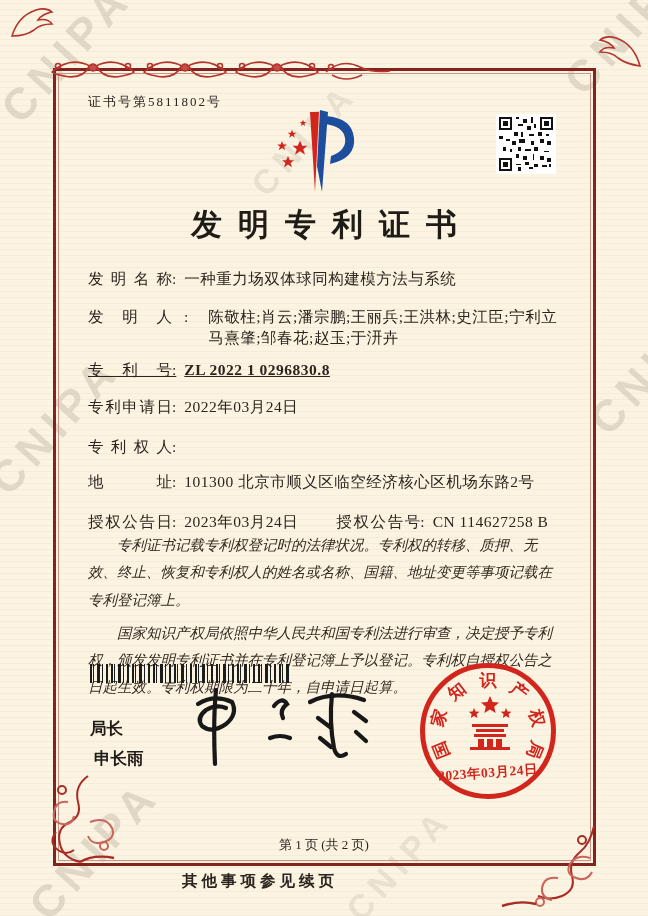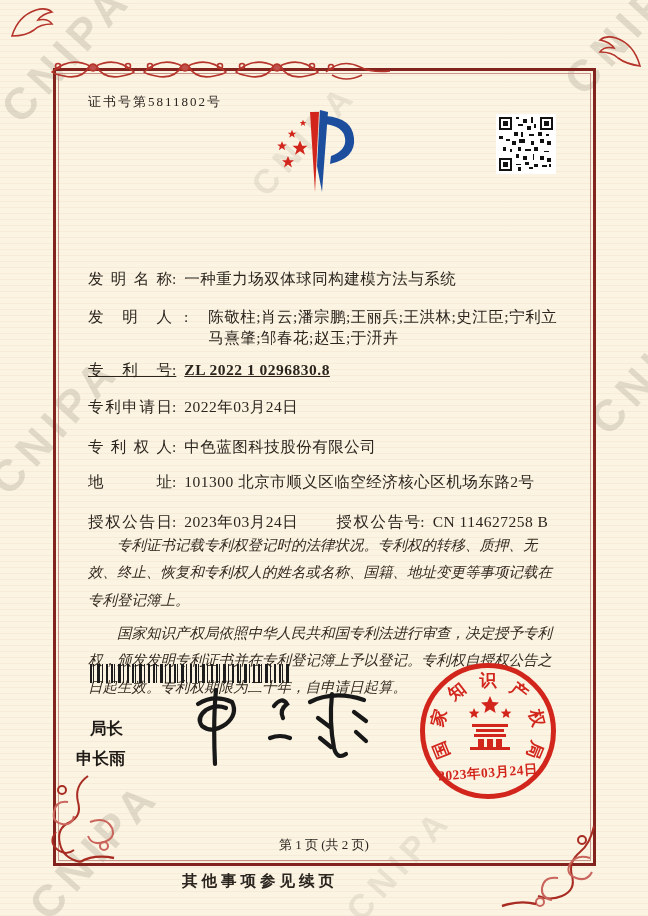--- a/index.html
+++ b/index.html
@@ -39,21 +39,21 @@
   .grant-right{display:flex;margin-left:38px;}
   
   .paras{position:absolute;left:88px;top:532px;width:474px;font-size:14.5px;
          font-style:italic;line-height:1.88;color:#33291f;}
   .paras p{margin:0 0 6px 0;text-indent:2em;}
   
   .barcode{position:absolute;left:90px;top:664px;width:200px;height:19px;
      background:repeating-linear-gradient(90deg,#1c1c1c 0 2px,rgba(0,0,0,0) 2px 3px,#1c1c1c 3px 4px,rgba(0,0,0,0) 4px 7px,#1c1c1c 7px 10px,rgba(0,0,0,0) 10px 12px,#1c1c1c 12px 13px,rgba(0,0,0,0) 13px 16px,#1c1c1c 16px 18px,rgba(0,0,0,0) 18px 21px);}
   .sig-title{position:absolute;left:90px;top:718px;font-family:"Liberation Sans","DejaVu Sans",sans-serif;
      font-weight:600;font-size:16.5px;color:#1e1a15;}
-  .sig-name{position:absolute;left:76px;top:748px;font-family:Liberation Serif, serif;
+  .sig-name{position:absolute;left:94px;top:748px;font-family:Liberation Serif, serif;
      font-weight:600;font-size:16.5px;color:#1e1a15;}
   .signature{position:absolute;left:182px;top:680px;}
   
   .seal{position:absolute;left:420px;top:663px;width:136px;height:136px;border-radius:50%;
         border:5px solid #d2261d;box-sizing:border-box;color:#d2261d;}
   .seal .arc-char{position:absolute;left:50%;top:50%;width:20px;height:20px;margin:-10px 0 0 -10px;
         font-size:17px;font-weight:700;text-align:center;line-height:20px;}
   .seal-emblem{position:absolute;left:39px;top:26px;}
   .seal-date{position:absolute;left:0;top:96px;width:126px;text-align:center;
         font-size:13.5px;font-weight:700;letter-spacing:0.5px;transform:rotate(-4deg);}
@@ -183,20 +183,21 @@
       <rect x="9" y="25" width="3" height="1"></rect>
         <rect x="14" y="24" width="2" height="2"></rect>
         <rect x="19" y="25" width="2" height="2"></rect>
       <rect x="23" y="26" width="3" height="1"></rect>
         <rect x="27" y="25" width="1" height="2"></rect>
       <rect x="10" y="27" width="2" height="2"></rect>
         <rect x="16" y="27" width="2" height="1"></rect>
     </g>
   </svg>
 
+  <div class="title">发明专利证书</div>
 
   <div class="fields">
     <div class="frow">
       <span class="lbl">发明名称</span>
         <span class="colon">:</span>
       <span class="val">一种重力场双体球同构建模方法与系统</span>
     </div>
     <div class="frow mt-a">
       <span class="lbl">发明人</span>
         <span class="colon">:</span>
@@ -211,21 +212,20 @@
       <span class="val num">ZL 2022 1 0296830.8</span>
     </div>
     <div class="frow mt-c">
       <span class="lbl">专利申请日</span>
         <span class="colon">:</span>
       <span class="val">2022年03月24日</span>
     </div>
     <div class="frow mt-d">
       <span class="lbl">专利权人</span>
         <span class="colon">:</span>
-      <span class="val">中色蓝图科技股份有限公司</span>
     </div>
     <div class="frow mt-e">
       <span class="lbl">地址</span>
         <span class="colon">:</span>
       <span class="val">101300 北京市顺义区临空经济核心区机场东路2号</span>
     </div>
     <div class="frow mt-d grant-row">
       <span class="lbl">授权公告日</span>
         <span class="colon">:</span>
       <span class="val">2023年03月24日</span>

